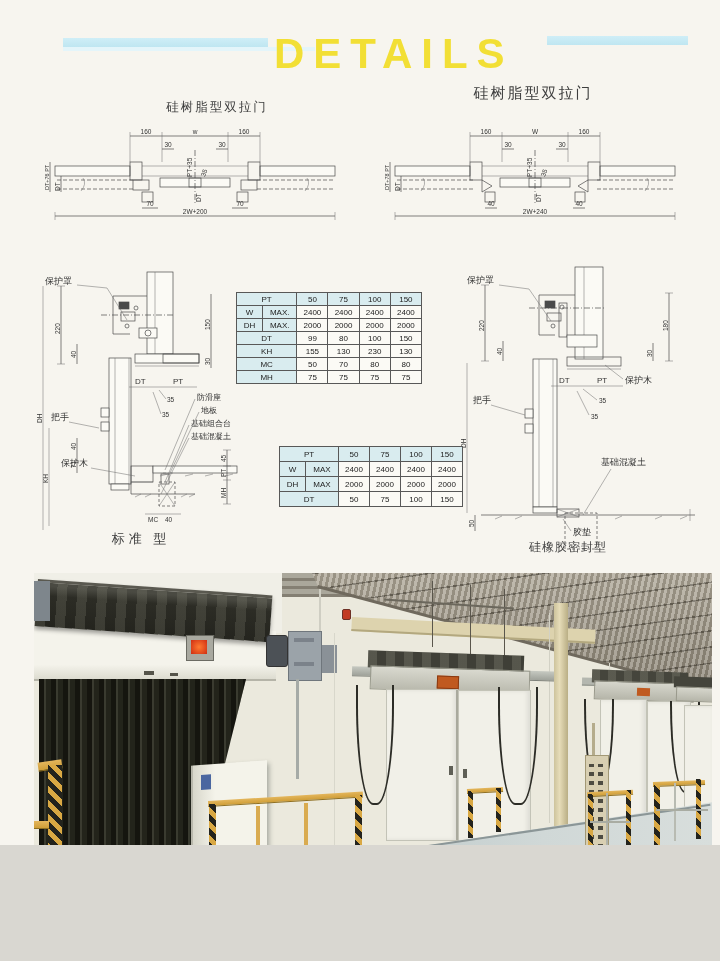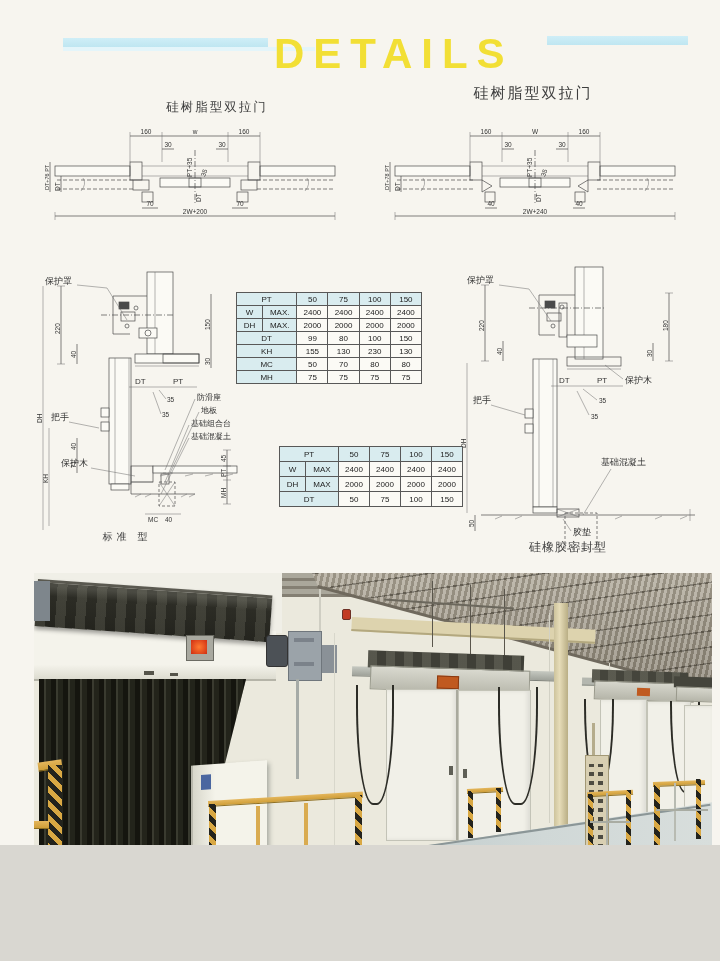--- a/index.html
+++ b/index.html
@@ -45,21 +45,21 @@
 
 <div class="page">
 
   <div class="band" style="left:63px;top:38px;width:205px;height:9px"></div>
   <div class="band-sub" style="left:63px;top:47px;width:252px;height:4px"></div>
   <div class="band" style="left:547px;top:36px;width:141px;height:9px"></div>
   <div class="bg-word">DETAILS</div>
 
   <div class="cap" style="left:137px;top:99px;width:160px;font-size:12.5px;letter-spacing:2px">硅树脂型双拉门</div>
   <div class="cap" style="left:453px;top:84px;width:160px;font-size:15px;letter-spacing:2px">硅树脂型双拉门</div>
-  <div class="cap" style="left:62px;top:530px;width:130px;font-size:10px;letter-spacing:4px">标准  型</div>
+  <div class="cap" style="left:76px;top:530px;width:130px;font-size:13px;letter-spacing:4px">标准  型</div>
   <div class="cap" style="left:498px;top:539px;width:140px;font-size:12px;letter-spacing:1px">硅橡胶密封型</div>
 
   <svg style="left:45px;top:122px" width="300" height="100" viewBox="0 0 300 100">
     <defs>
         <pattern id="hA" patternUnits="userSpaceOnUse" width="4" height="4">
       <path d="M0 4 L4 0" style="stroke:#555;stroke-width:.7"></path>
         </pattern>
       </defs>
     <g>
       <line x1="85" y1="14" x2="215" y2="14"></line>

